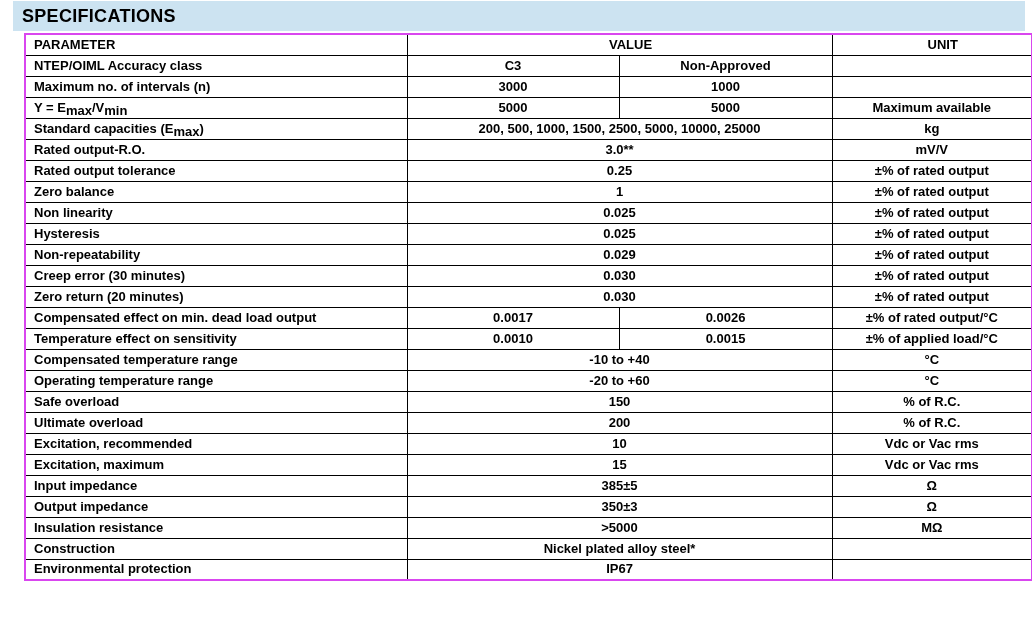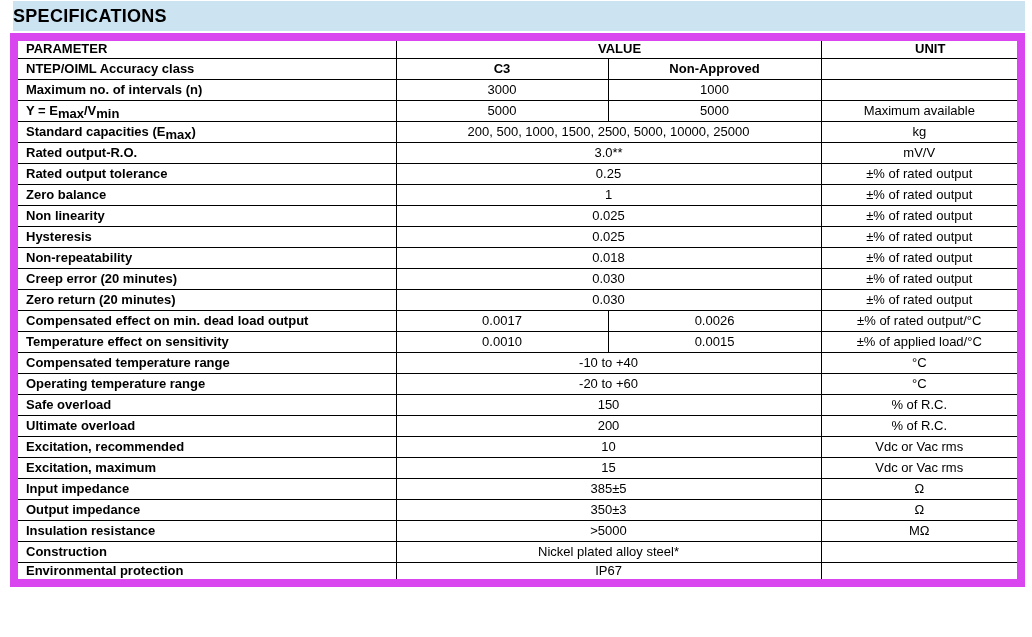--- a/index.html
+++ b/index.html
@@ -15,47 +15,48 @@
     left: 13px; top: 1px;
     width: 1012px; height: 30px;
     background: #cce3f1;
     display: flex;
     align-items: center;
   }
   .title-bar .title-text {
     font-weight: bold;
     font-size: 18px;
     letter-spacing: 0.3px;
+    padding-left: 9px;
     color: #000;
   }
   table.spec-table {
     position: absolute;
-    left: 10px; top: 33px;
+    left: 24px; top: 33px;
     width: 1007px;
     border-collapse: collapse;
     table-layout: fixed;
-    border: 8px solid #d946ef;
+    border: 2px solid #d946ef;
   }
   .spec-table th, .spec-table td {
     border: 1px solid #000;
     font-size: 13px;
     height: 21px;
     padding: 0 6px;
     line-height: 14px;
     vertical-align: middle;
     overflow: hidden;
     white-space: nowrap;
   }
   .spec-table th { font-weight: bold; padding-left: 28px; }
   th.param, td.param {
     text-align: left;
     padding-left: 8px;
     font-weight: bold;
   }
-  .val, .unit { text-align: center; }
+  .val, .unit { text-align: center; font-weight: bold; }
   td.bold { font-weight: bold; }
   sub {
     font-size: 13px;
     line-height: 0;
     vertical-align: -3px;
   }
 </style>
 </head>
 <body>
 
@@ -121,25 +122,25 @@
         <td class="val" colspan="2">0.025</td>
         <td class="unit">±% of rated output</td>
       </tr>
       <tr>
         <td class="param">Hysteresis</td>
         <td class="val" colspan="2">0.025</td>
         <td class="unit">±% of rated output</td>
       </tr>
       <tr>
         <td class="param">Non-repeatability</td>
-        <td class="val" colspan="2">0.018</td>
-        <td class="unit">±% of rated output</td>
-      </tr>
-      <tr>
-        <td class="param">Creep error (20 minutes)</td>
+        <td class="val" colspan="2">0.029</td>
+        <td class="unit">±% of rated output</td>
+      </tr>
+      <tr>
+        <td class="param">Creep error (30 minutes)</td>
         <td class="val" colspan="2">0.030</td>
         <td class="unit">±% of rated output</td>
       </tr>
       <tr>
         <td class="param">Zero return (20 minutes)</td>
         <td class="val" colspan="2">0.030</td>
         <td class="unit">±% of rated output</td>
       </tr>
       <tr>
         <td class="param">Compensated effect on min. dead load output</td>

